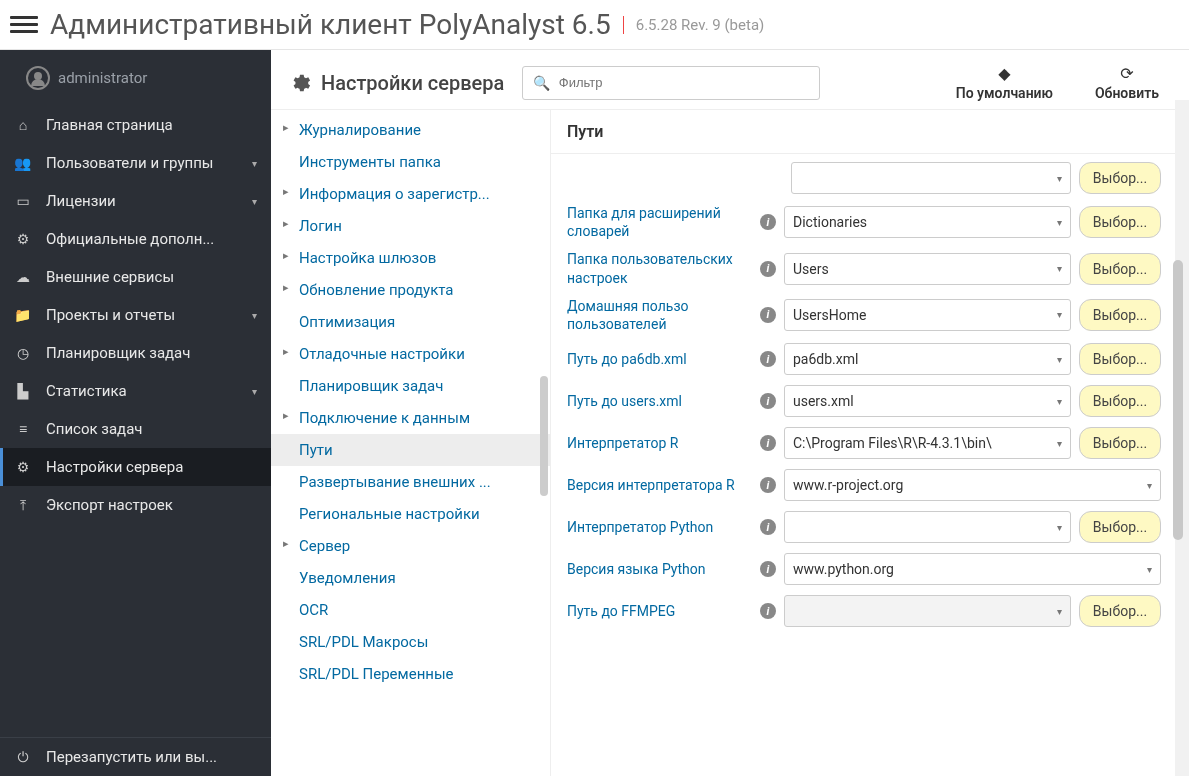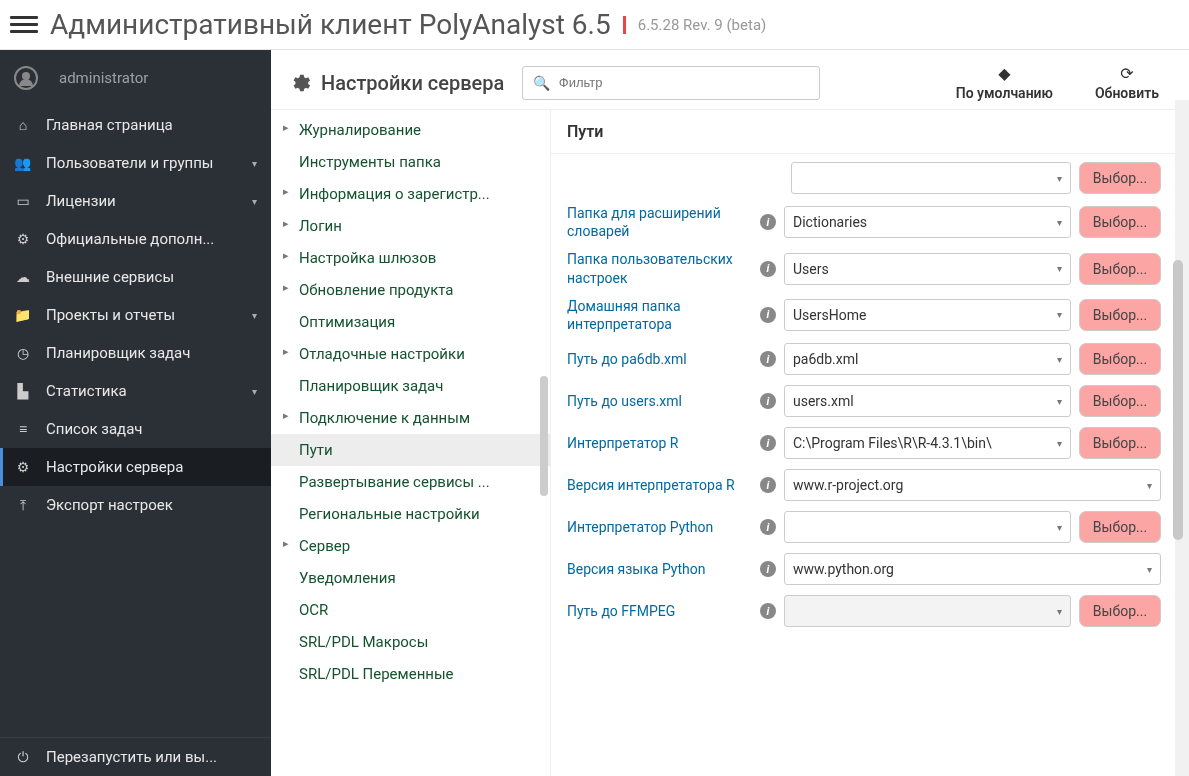--- a/index.html
+++ b/index.html
@@ -2,26 +2,26 @@
 <html><head>
 <meta charset="utf-8">
 <style>
 * { box-sizing: border-box; margin: 0; padding: 0; }
 body { font-family: -apple-system, BlinkMacSystemFont, "Segoe UI", Roboto, Arial, sans-serif; font-size: 14px; color: #333; background: #fff; width: 1189px; height: 776px; overflow: hidden; }
 
 .topbar { height: 50px; display: flex; align-items: center; border-bottom: 1px solid #e5e5e5; padding: 0 10px; }
 .hamburger { width: 28px; height: 28px; display: flex; flex-direction: column; justify-content: center; gap: 4px; cursor: pointer; margin-right: 12px; }
 .hamburger span { height: 3px; background: #333; border-radius: 1px; }
 .app-title { font-size: 28px; color: #555; font-weight: 400; }
-.app-ver { font-size: 15px; color: #999; margin-left: 12px; border-left: 3px solid #ef4444; padding-left: 12px; }
+.app-ver { font-size: 15px; color: #999; margin-left: 12px; border-left: 1px solid #ef4444; padding-left: 12px; }
 
 .layout { display: flex; height: 726px; }
 
 .sidebar { width: 271px; background: #2b2f36; color: #e8e8e8; display: flex; flex-direction: column; }
-.user-row { display: flex; align-items: center; padding: 16px 14px; gap: 21px; }
+.user-row { display: flex; align-items: center; padding: 16px 26px; gap: 8px; }
 .user-icon { width: 24px; height: 24px; border-radius: 50%; border: 2px solid #888; position: relative; }
 .user-icon::before { content: ""; position: absolute; top: 4px; left: 6px; width: 8px; height: 8px; border-radius: 50%; background: #888; }
 .user-icon::after { content: ""; position: absolute; bottom: 2px; left: 3px; width: 14px; height: 7px; border-radius: 7px 7px 0 0; background: #888; }
 .user-name { color: #9aa0a8; font-size: 15px; }
 .nav { flex: 1; }
 .nav-item { display: flex; align-items: center; padding: 10px 14px; gap: 14px; cursor: pointer; color: #e8e8e8; font-size: 15px; position: relative; }
 .nav-item.active { background: #1a1d22; border-left: 3px solid #4a8fd8; padding-left: 11px; }
 .nav-item .chev { position: absolute; right: 14px; color: #aaa; font-size: 10px; }
 .nav-icon { width: 18px; height: 18px; display: inline-flex; align-items: center; justify-content: center; color: #ccc; font-size: 14px; }
 .sidebar-footer { border-top: 1px solid #3a3f47; }
@@ -35,35 +35,35 @@
 .filter-box { width: 298px; height: 34px; border: 1px solid #ccc; border-radius: 3px; display: flex; align-items: center; padding: 0 10px; gap: 8px; color: #888; }
 .filter-box input { border: none; outline: none; flex: 1; font-size: 13px; color: #555; }
 .hdr-btn { text-align: center; cursor: pointer; color: #333; font-size: 14px; }
 .hdr-btn .ico { font-size: 16px; margin-bottom: 2px; }
 .spacer { flex: 1; }
 .hdr-btn strong { font-weight: 600; }
 
 .content { flex: 1; display: flex; overflow: hidden; }
 
 .tree { width: 280px; border-right: 1px solid #eee; overflow-y: auto; padding: 4px 0; position: relative; }
-.tree-item { padding: 7px 10px 7px 28px; font-size: 15px; color: #14532d; cursor: pointer; position: relative; white-space: nowrap; overflow: hidden; text-overflow: ellipsis; }
+.tree-item { padding: 7px 10px 7px 28px; font-size: 15px; color: #0369a1; cursor: pointer; position: relative; white-space: nowrap; overflow: hidden; text-overflow: ellipsis; }
 .tree-item.has-children::before { content: "▸"; position: absolute; left: 12px; color: #777; font-size: 11px; }
 .tree-item.selected { background: #ededed; }
 .tree-scroll { position: absolute; right: 2px; top: 40%; width: 8px; height: 120px; background: #ccc; border-radius: 4px; }
 
 .detail { flex: 1; display: flex; flex-direction: column; overflow: hidden; }
 .detail-title { font-size: 16px; font-weight: 600; padding: 12px 16px; border-bottom: 1px solid #eee; color: #333; }
 .detail-body { flex: 1; overflow-y: auto; position: relative; padding: 8px 28px 8px 16px; }
 .form-row { display: flex; align-items: center; margin: 10px 0; gap: 8px; }
 .form-label { width: 185px; font-size: 14px; color: #0369a1; line-height: 1.3; }
 .info-ico { width: 16px; height: 16px; border-radius: 50%; background: #888; color: #fff; font-size: 11px; font-weight: bold; display: inline-flex; align-items: center; justify-content: center; font-style: italic; flex: none; }
 .combo { flex: 1; height: 32px; border: 1px solid #ccc; border-radius: 3px; display: flex; align-items: center; padding: 0 8px; font-size: 14px; color: #333; position: relative; background: #fff; }
 .combo.disabled { background: #f3f3f3; }
 .combo .caret { position: absolute; right: 8px; color: #777; font-size: 10px; }
-.browse-btn { width: 82px; height: 32px; border: 1px solid #ccc; border-radius: 7px; background: #fca5a5; font-size: 14px; color: #444; cursor: pointer; text-align: center; line-height: 30px; white-space: nowrap; overflow: hidden; }
+.browse-btn { width: 82px; height: 32px; border: 1px solid #ccc; border-radius: 12px; background: #fef9c3; font-size: 14px; color: #444; cursor: pointer; text-align: center; line-height: 30px; white-space: nowrap; overflow: hidden; }
 .detail-scroll { position: absolute; right: 4px; top: 120px; width: 10px; height: 260px; background: #c8c8c8; border-radius: 5px; }
 .outer-scroll { position: absolute; right: 0; top: 100px; width: 14px; height: 676px; background: #f1f1f1; }
 
 </style>
 </head>
 <body>
 
 <div class="topbar">
   <div class="hamburger">
       <span></span>
@@ -169,21 +169,21 @@
           <div class="tree-item">Инструменты папка</div>
           <div class="tree-item has-children">Информация о зарегистр...</div>
           <div class="tree-item has-children">Логин</div>
           <div class="tree-item has-children">Настройка шлюзов</div>
           <div class="tree-item has-children">Обновление продукта</div>
           <div class="tree-item">Оптимизация</div>
           <div class="tree-item has-children">Отладочные настройки</div>
           <div class="tree-item">Планировщик задач</div>
           <div class="tree-item has-children">Подключение к данным</div>
           <div class="tree-item selected">Пути</div>
-          <div class="tree-item">Развертывание сервисы ...</div>
+          <div class="tree-item">Развертывание внешних ...</div>
           <div class="tree-item">Региональные настройки</div>
           <div class="tree-item has-children">Сервер</div>
           <div class="tree-item">Уведомления</div>
           <div class="tree-item">OCR</div>
           <div class="tree-item">SRL/PDL Макросы</div>
           <div class="tree-item">SRL/PDL Переменные</div>
           <div class="tree-scroll"></div>
       </div>
       <div class="detail">
         <div class="detail-title">Пути</div>
@@ -200,21 +200,21 @@
               <div class="combo">Dictionaries<span class="caret">▾</span></div>
               <div class="browse-btn">Выбор...</div>
             </div>
             <div class="form-row">
               <div class="form-label">Папка пользовательских настроек</div>
               <span class="info-ico">i</span>
               <div class="combo">Users<span class="caret">▾</span></div>
               <div class="browse-btn">Выбор...</div>
             </div>
             <div class="form-row">
-              <div class="form-label">Домашняя папка интерпретатора</div>
+              <div class="form-label">Домашняя пользо пользователей</div>
               <span class="info-ico">i</span>
               <div class="combo">UsersHome<span class="caret">▾</span></div>
               <div class="browse-btn">Выбор...</div>
             </div>
             <div class="form-row">
               <div class="form-label">Путь до pa6db.xml</div>
               <span class="info-ico">i</span>
               <div class="combo">pa6db.xml<span class="caret">▾</span></div>
               <div class="browse-btn">Выбор...</div>
             </div>

